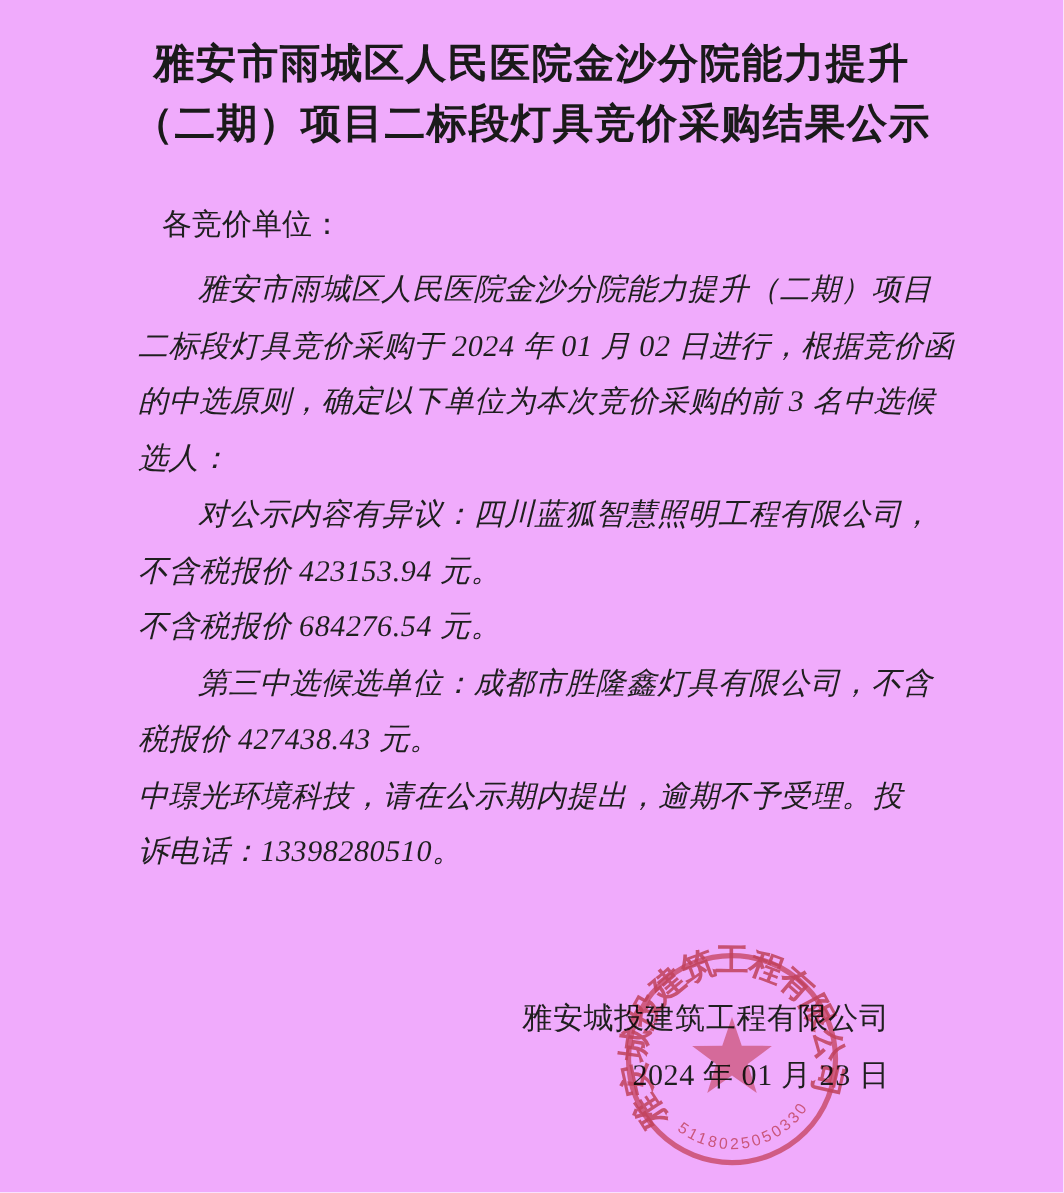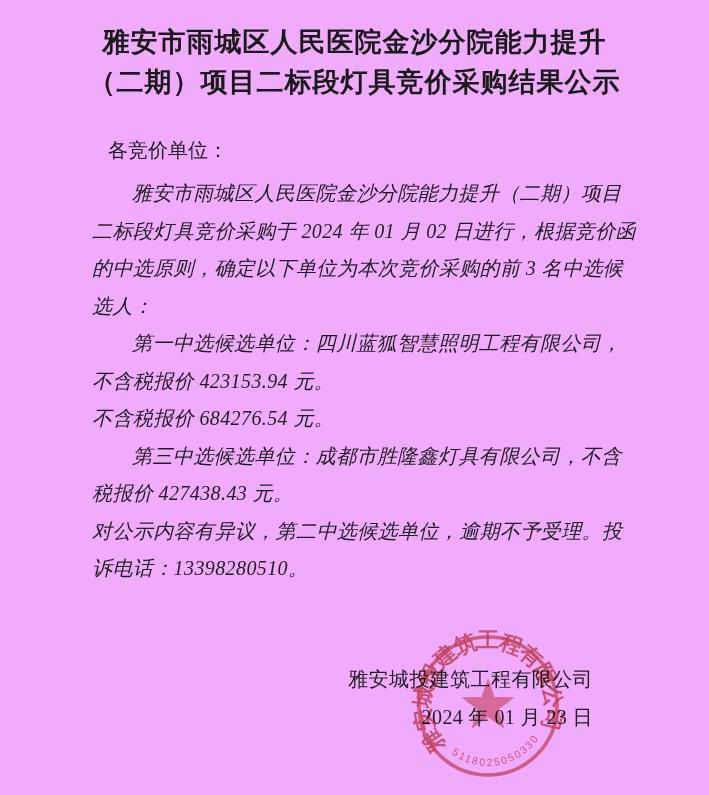--- a/index.html
+++ b/index.html
@@ -82,26 +82,26 @@
     <div>（二期）项目二标段灯具竞价采购结果公示</div>
   </div>
 
   <div class="salutation">各竞价单位：</div>
 
   <div class="body-lines">
       <div class="line indent">雅安市雨城区人民医院金沙分院能力提升（二期）项目</div>
       <div class="line">二标段灯具竞价采购于 2024 年 01 月 02 日进行，根据竞价函</div>
       <div class="line">的中选原则，确定以下单位为本次竞价采购的前 3 名中选候</div>
       <div class="line">选人：</div>
-      <div class="line indent">第一中选候选单位：四川蓝狐智慧照明工程有限公司，</div>
+      <div class="line indent">对公示内容有异议：四川蓝狐智慧照明工程有限公司，</div>
       <div class="line">不含税报价 423153.94 元。</div>
       <div class="line">不含税报价 684276.54 元。</div>
       <div class="line indent">第三中选候选单位：成都市胜隆鑫灯具有限公司，不含</div>
       <div class="line">税报价 427438.43 元。</div>
-      <div class="line">对公示内容有异议，第二中选候选单位，逾期不予受理。投</div>
+      <div class="line">中璟光环境科技，请在公示期内提出，逾期不予受理。投</div>
       <div class="line">诉电话：13398280510。</div>
     </div>
 
   <div class="signature">
     <div>雅安城投建筑工程有限公司</div>
     <div>2024 年 01 月 23 日</div>
   </div>
 
   <svg class="stamp" viewBox="0 0 160 160">
     <defs>

